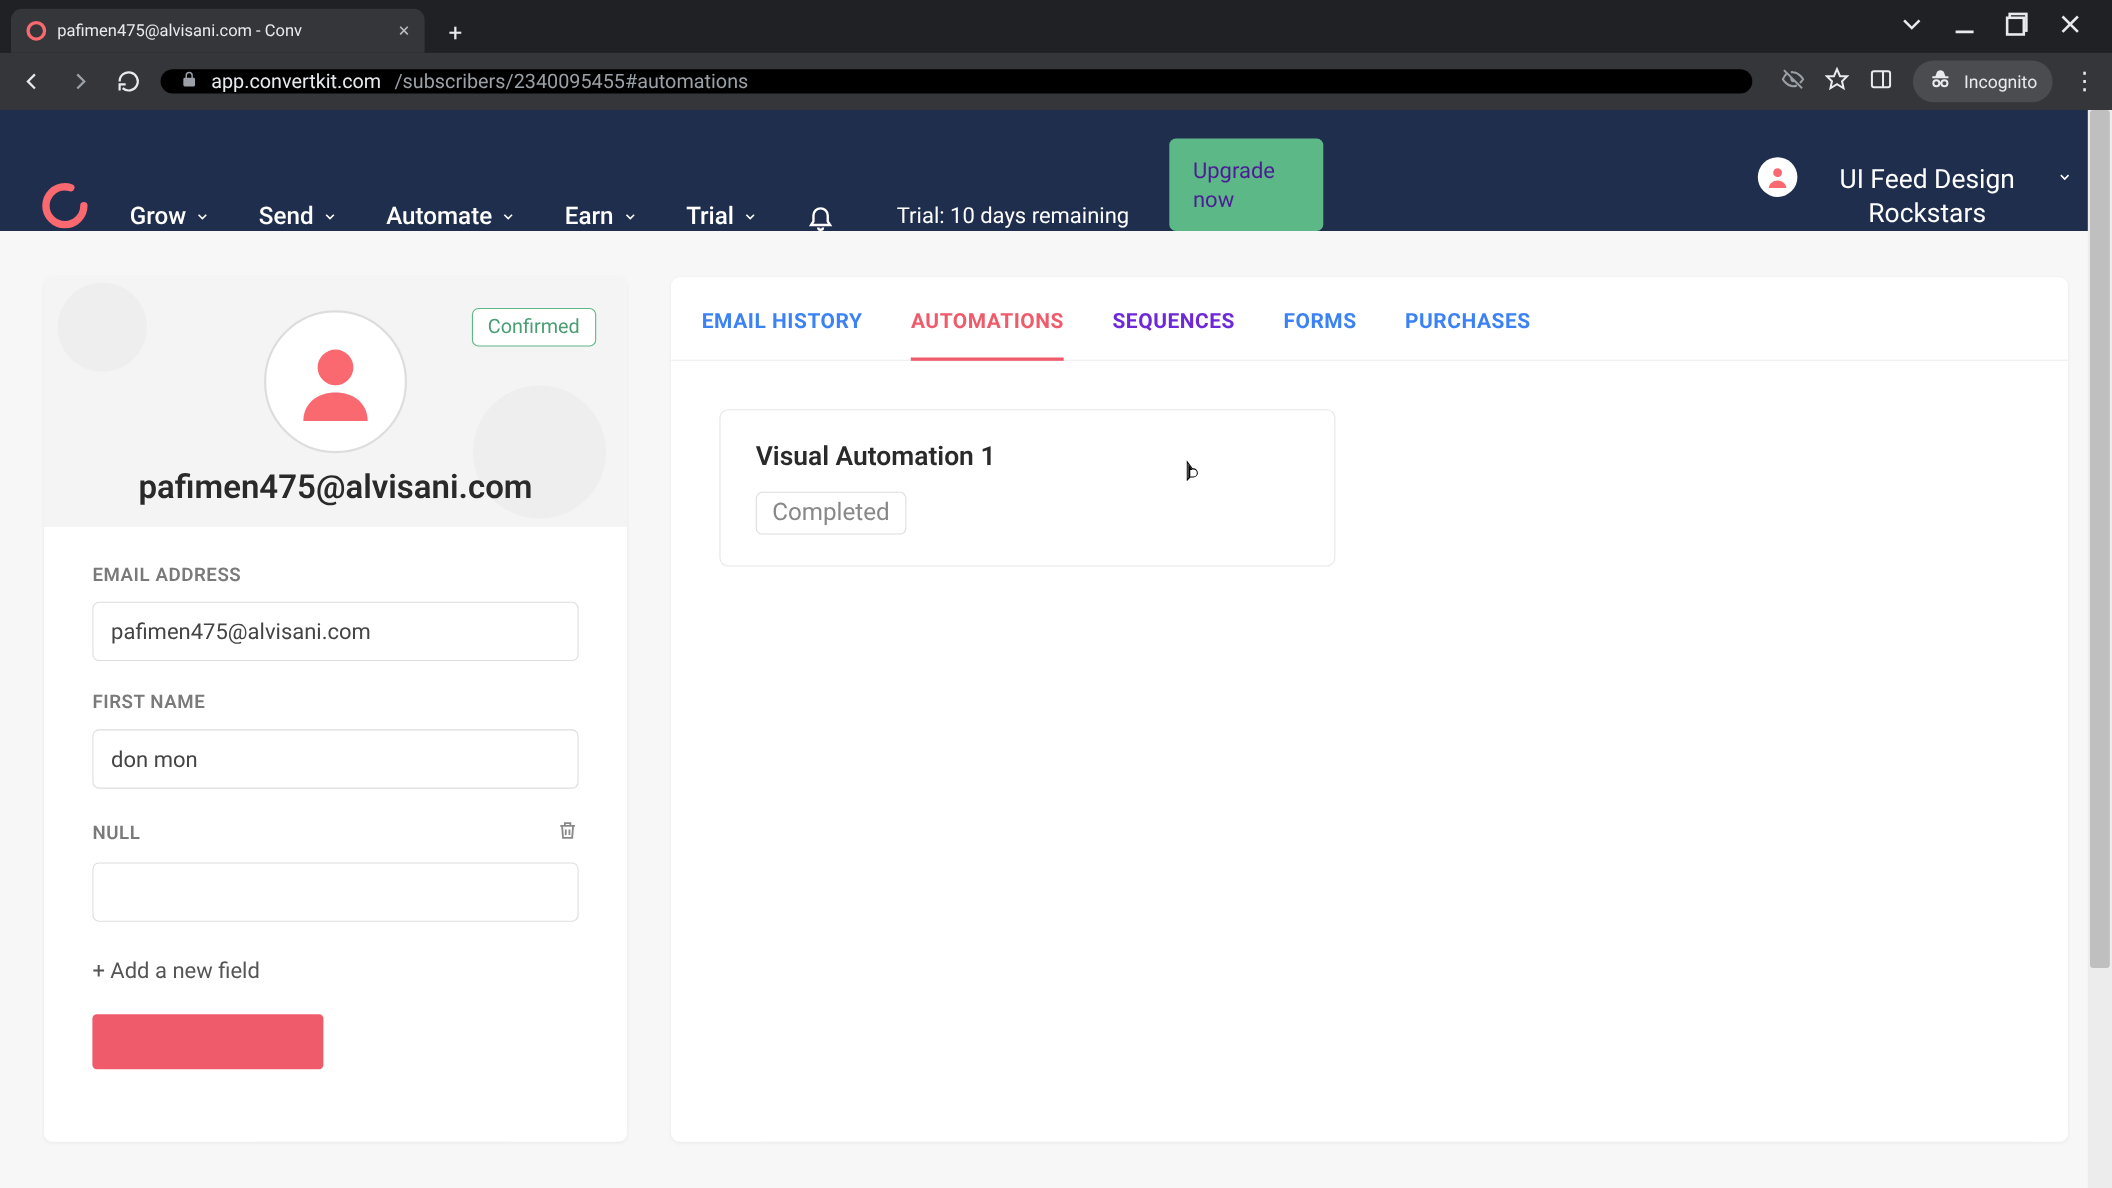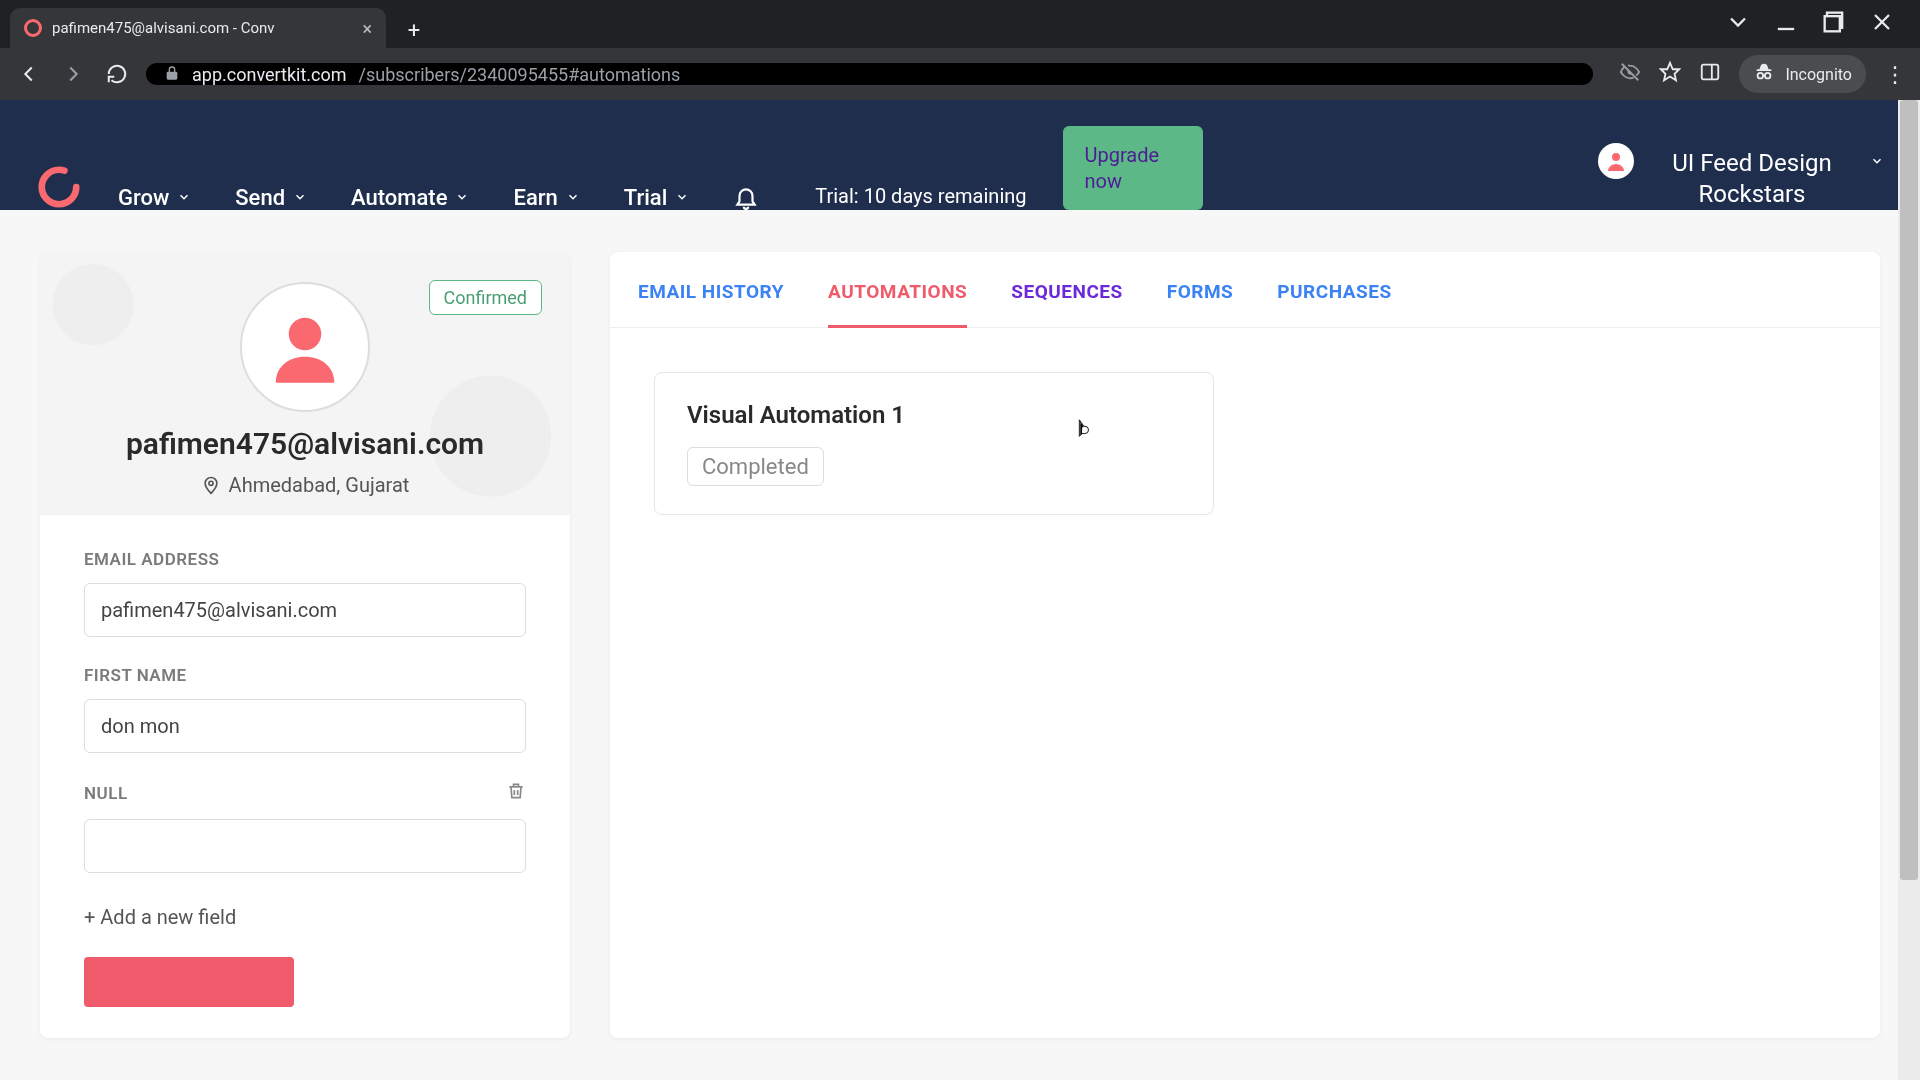--- a/index.html
+++ b/index.html
@@ -227,27 +227,20 @@
     <aside class="sidebar">
       <div class="profile-top">
         <div class="status-badge">Confirmed</div>
         <div class="avatar-lg">
           <svg viewBox="0 0 24 24" fill="#fb6970">
               <circle cx="12" cy="8" r="5"></circle>
               <path d="M3 23c0-5 4-8 9-8s9 3 9 8z"></path>
             </svg>
         </div>
         <div class="email-title">pafimen475@alvisani.com</div>
-        <div class="location">
-          <svg viewBox="0 0 24 24" fill="none" stroke="#555" stroke-width="2">
-              <path d="M12 22s7-7 7-12a7 7 0 1 0-14 0c0 5 7 12 7 12z"></path>
-              <circle cx="12" cy="10" r="2.5"></circle>
-            </svg>
-          <span>Ahmedabad, Gujarat</span>
-        </div>
       </div>
       <div class="form-area">
         <div class="field-label">EMAIL ADDRESS</div>
         <input class="text-input" value="pafimen475@alvisani.com" style="">
         <div class="field-label">FIRST NAME</div>
         <input class="text-input" value="don mon" style="">
         <div class="field-label">
           <span>NULL</span>
           <span class="trash"><svg width="20" height="20" viewBox="0 0 24 24" fill="none" stroke="#888" stroke-width="2">
                 <path d="M4 7h16"></path>

